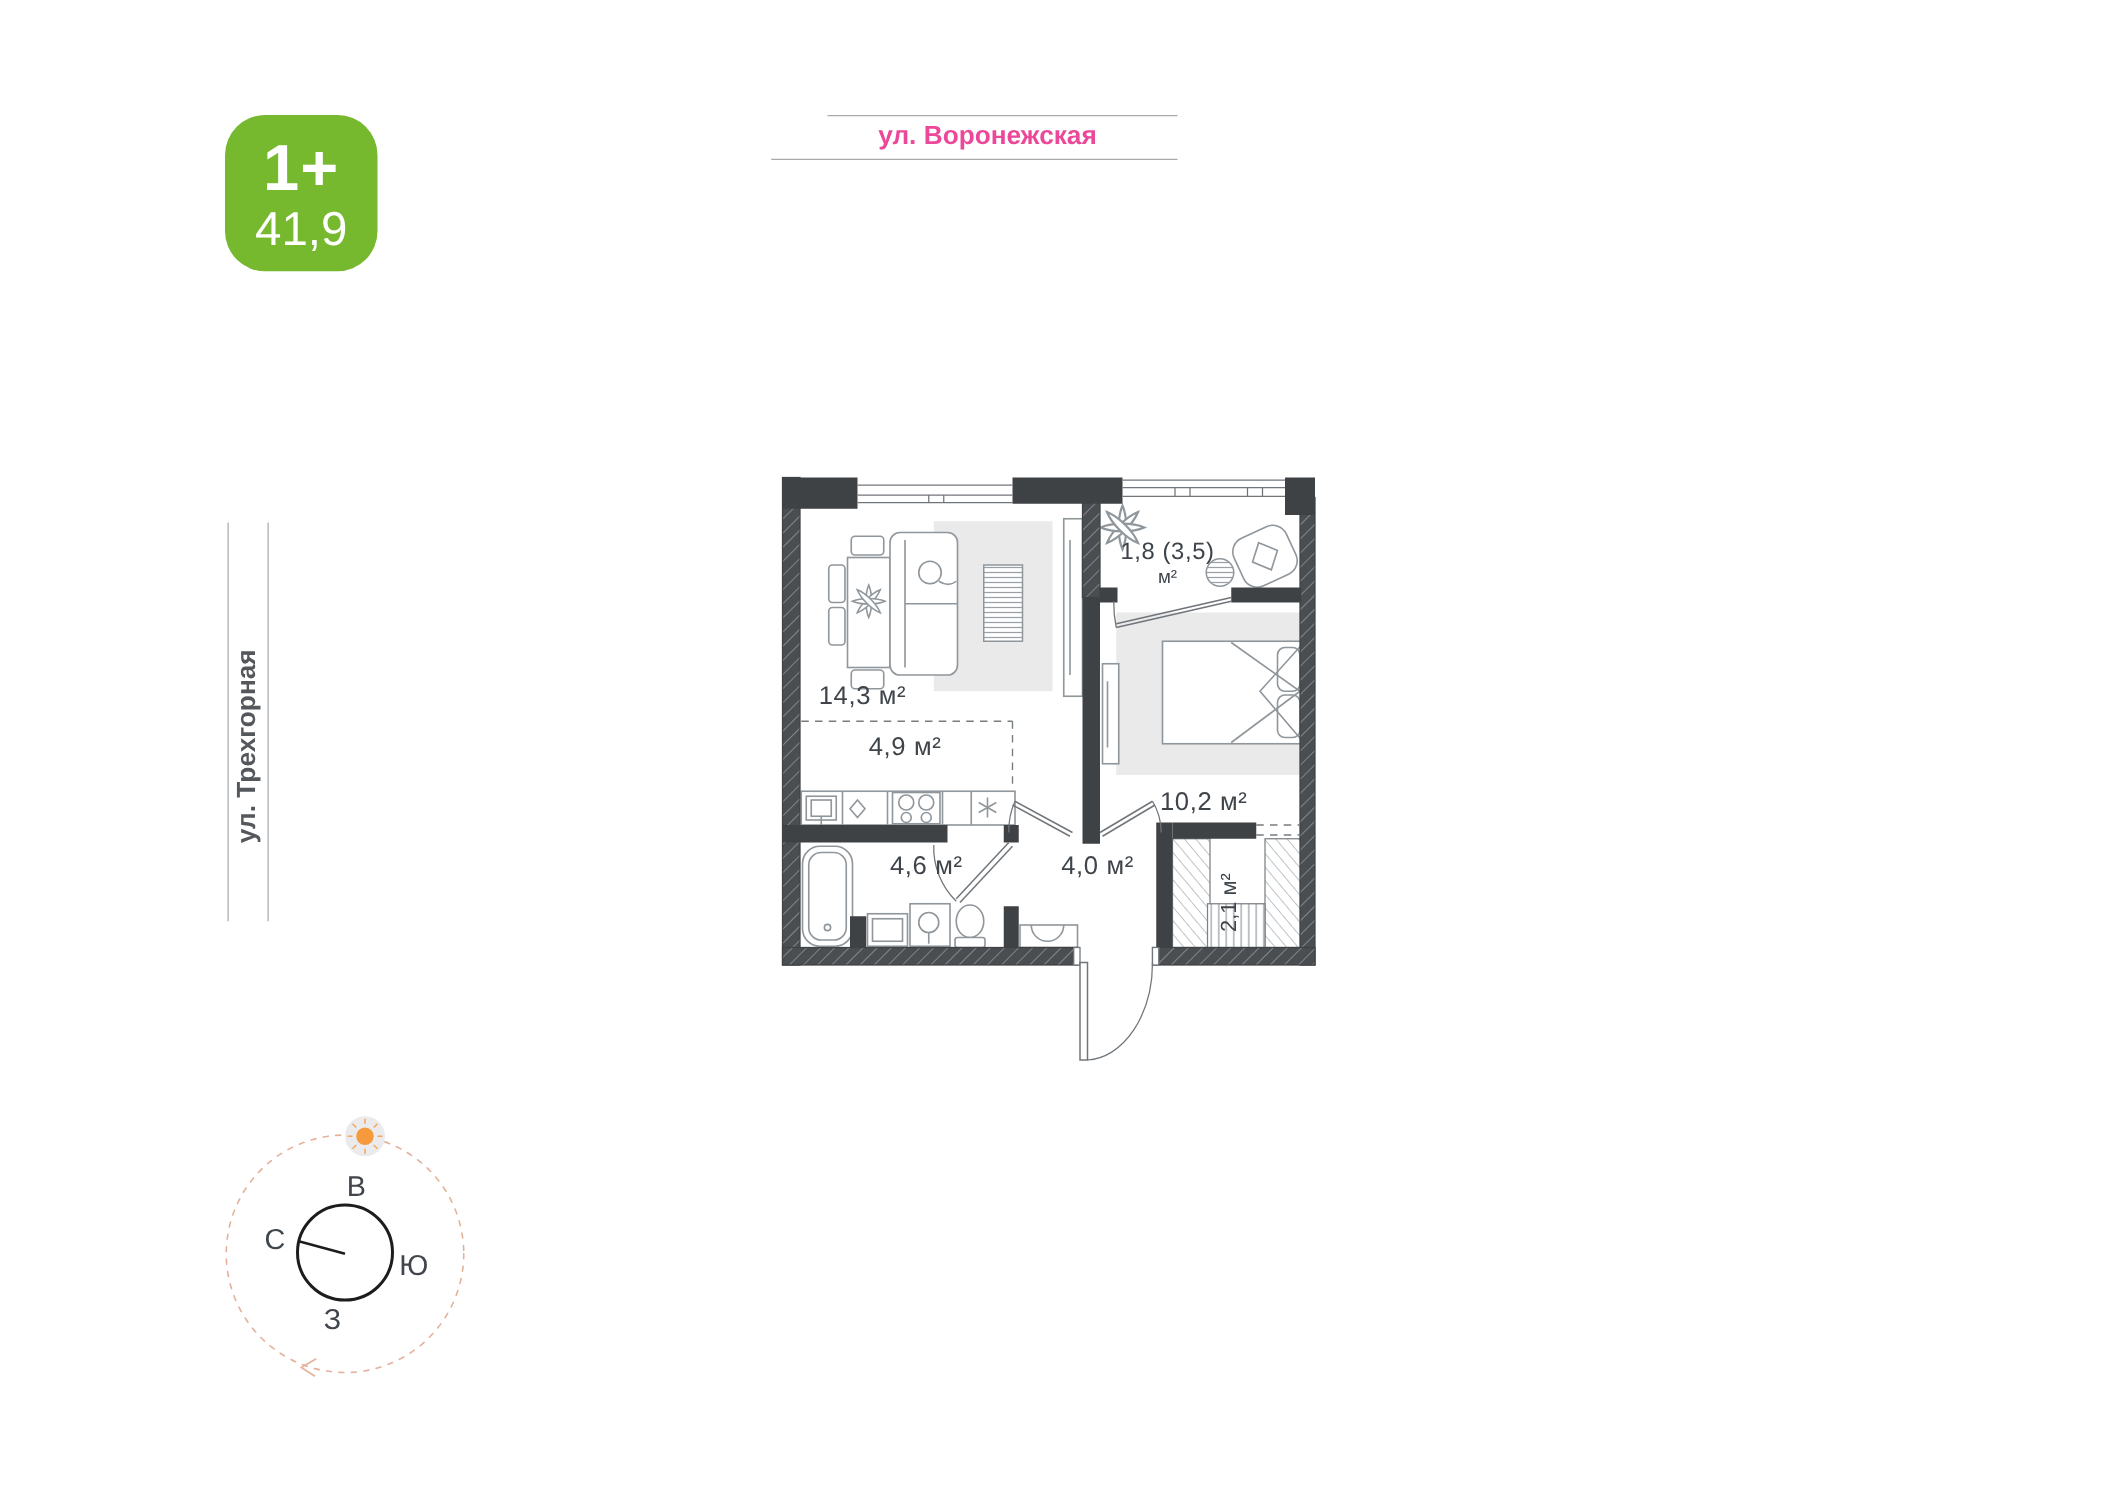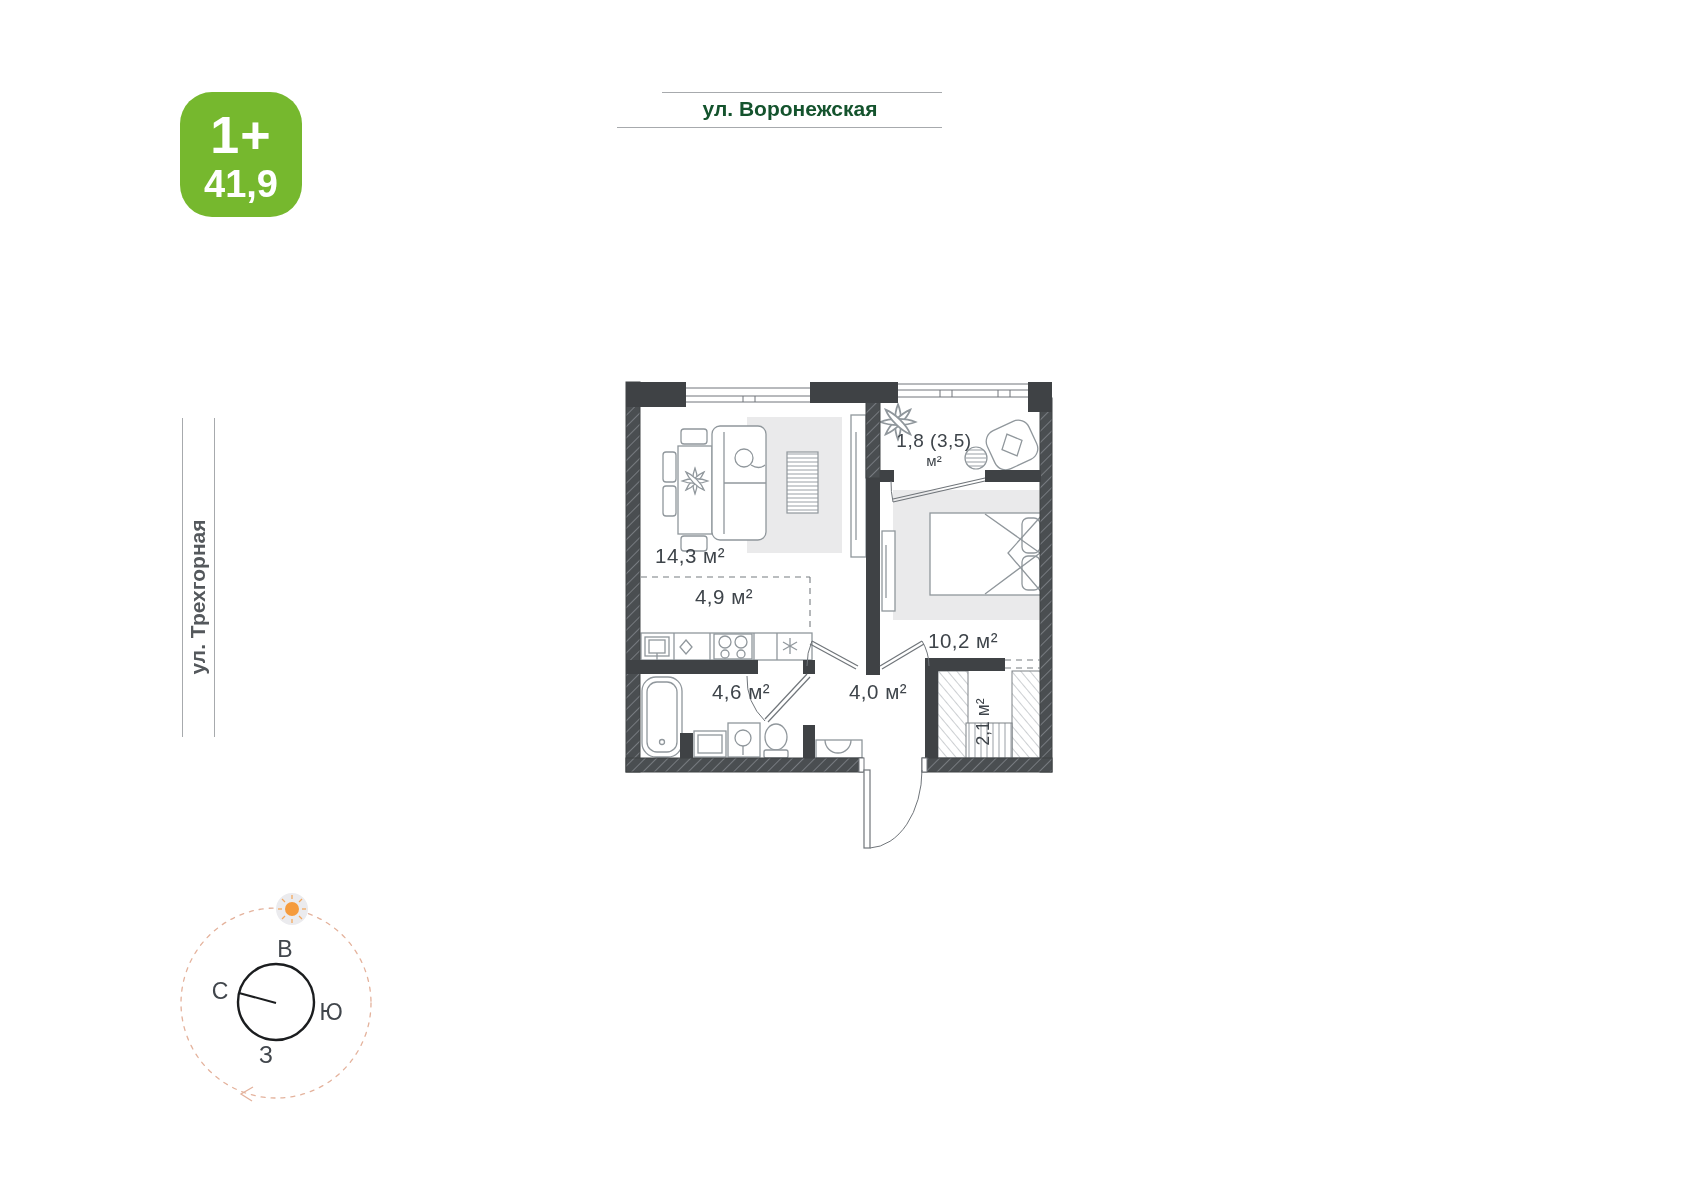--- a/index.html
+++ b/index.html
@@ -2,26 +2,26 @@
 <html><head>
 <meta charset="utf-8">
 <style>
   html,body{margin:0;padding:0;background:#ffffff;}
   .page{position:relative;width:1683px;height:1190px;background:#fff;overflow:hidden;
         font-family:"Liberation Sans",sans-serif;}
   
   .badge{position:absolute;left:180px;top:92px;width:122px;height:125px;border-radius:32px;
          background:var(--badge-green,#76b82e);color:#fff;text-align:center;}
   .badge-type{font-size:52px;font-weight:700;line-height:1;margin-top:17px;letter-spacing:1px;}
-  .badge-area{font-size:38px;font-weight:700;line-height:1;margin-top:4px;}
+  .badge-area{font-size:38px;font-weight:400;line-height:1;margin-top:4px;}
   
   .hline{position:absolute;height:1px;background:#a7aaad;}
   .vline{position:absolute;width:1px;background:#a7aaad;}
   .street-top-text{position:absolute;left:640px;top:97px;width:300px;text-align:center;
-        font-size:21px;font-weight:600;color:#14532d;}
+        font-size:21px;font-weight:600;color:#ec4899;}
   .street-left-text{position:absolute;left:38px;top:585px;width:320px;text-align:center;
         font-size:21px;font-weight:600;color:#54585c;transform:rotate(-90deg);white-space:nowrap;}
   svg text{font-family:"Liberation Sans",sans-serif;}
   .room-label{font-size:20.5px;font-weight:500;fill:#3e444a;letter-spacing:.5px;}
   .room-label-sm{font-size:19px;font-weight:500;fill:#3e444a;letter-spacing:.5px;}
   .room-label-xs{font-size:15px;font-weight:500;fill:#3e444a;}
   .compass-letter{font-size:23px;font-weight:500;fill:#41464c;}
   .furn{stroke:#90979c;stroke-width:1.3;fill:#ffffff;}
   .furnline{stroke:#90979c;stroke-width:1.3;fill:none;}
   .thin{stroke:#70757a;stroke-width:1;fill:none;}

